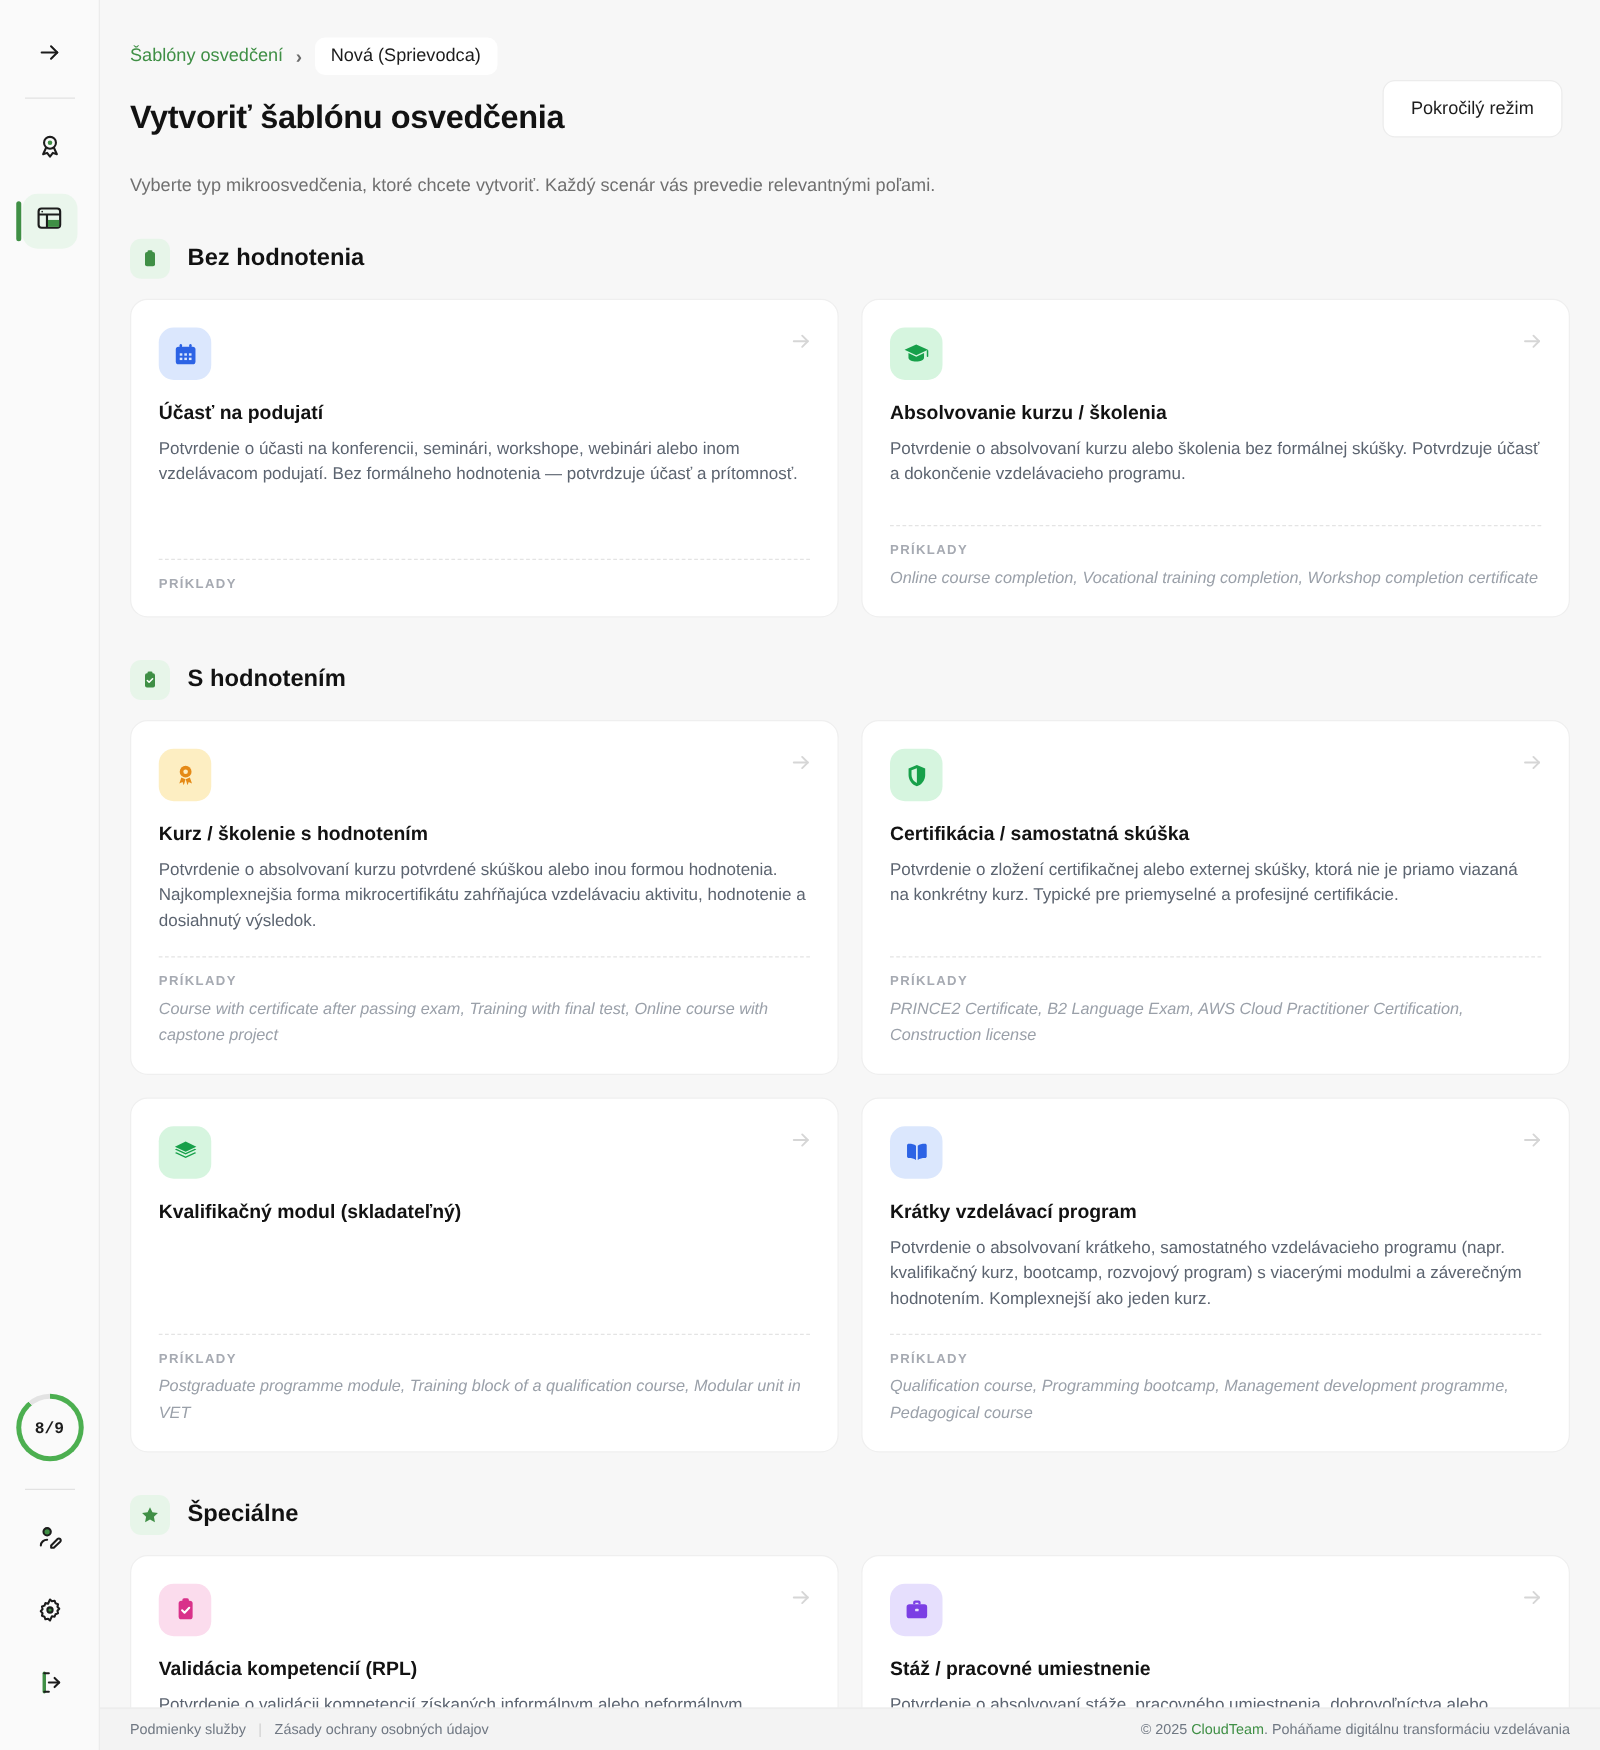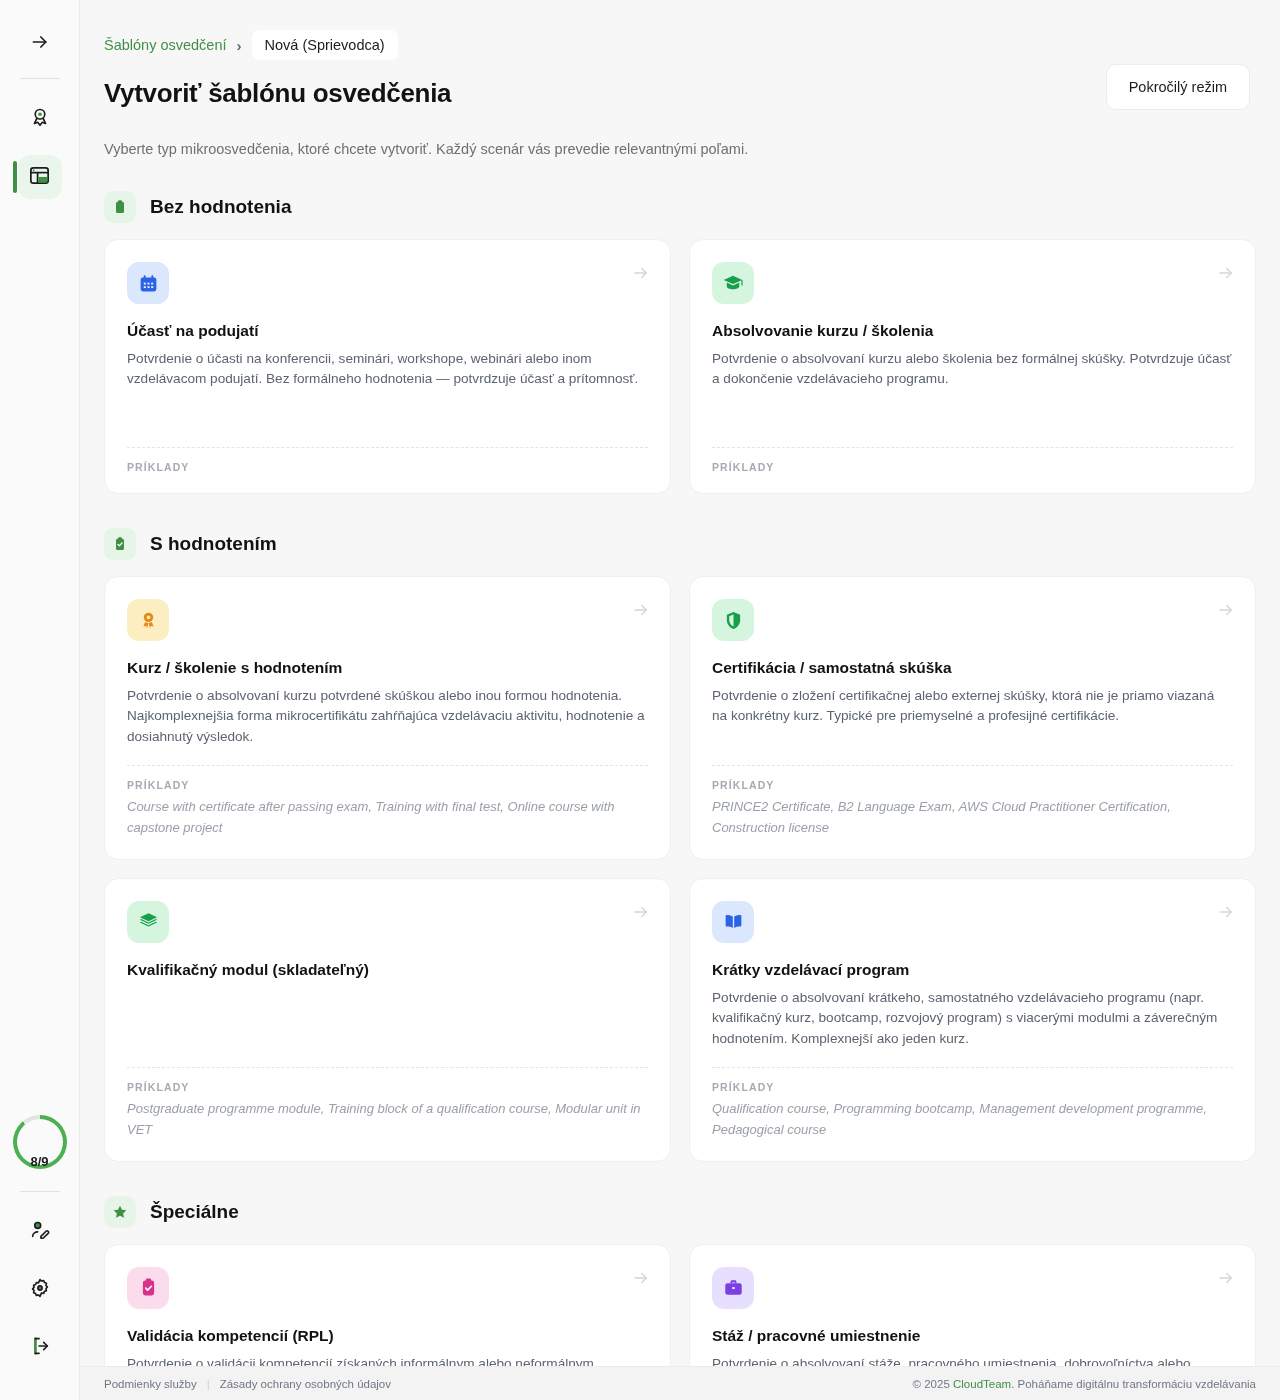--- a/index.html
+++ b/index.html
@@ -35,25 +35,26 @@
     border-radius: 12px; position: relative; color: #1c1c1c;
   }
   .rail-item.active { background: #eaf6ec; }
   .rail-item.active::before {
     content: ""; position: absolute; left: -5px; top: 6px;
     width: 4px; height: 32px; border-radius: 3px; background: #3f8f45;
   }
   .rail-spacer { flex: 1 1 auto; }
   .progress-ring {
     width: 54px; height: 54px; border-radius: 50%;
-    display: flex; align-items: flex-end; justify-content: center;
+    display: flex; align-items: center; justify-content: center;
     margin-bottom: 6px;
     background:
       conic-gradient(#4caf50 0deg 320deg, #e3e3e3 320deg 360deg);
     position: relative;
+    font-family: Liberation Mono, monospace;
   }
   .progress-ring::after {
     content: ""; position: absolute; inset: 4px;
     background: #fafafa; border-radius: 50%;
   }
   .progress-ring span {
     position: relative; z-index: 2;
     font-size: 13px; font-weight: 700; color: #1c1c1c;
   }
   .rail-bottom { display: flex; flex-direction: column; align-items: center; padding-bottom: 16px; }
@@ -292,20 +293,21 @@
           <path d="M5.2 11.4v4.1c0 1.9 3.1 3.3 6.8 3.3s6.8-1.4 6.8-3.3v-4.1L12 14.6z"></path>
           <rect x="21.2" y="8.8" width="1.3" height="6" rx="0.65"></rect>
         </svg>
       </div>
       <div class="card-body">
         <div class="card-title">Absolvovanie kurzu / školenia</div>
         <div class="card-desc">Potvrdenie o absolvovaní kurzu alebo školenia bez formálnej skúšky. Potvrdzuje účasť a dokončenie vzdelávacieho programu.</div>
       </div>
       <div class="card-sep"></div>
       <div class="ex-label">PRÍKLADY</div>
+      <div class="ex-text">Online course completion, Vocational training completion, Workshop completion certificate</div>
     </div>
   </div>
 
   <div class="section-head">
     <span class="section-icon">
       <svg width="16" height="16" viewBox="0 0 24 24" fill="#3f8f45">
         <rect x="6" y="4" width="12" height="17" rx="2.4"></rect>
         <rect x="9" y="1.8" width="6" height="4" rx="1.6"></rect>
         <path d="M8.8 12.6l2.1 2.1 4.2-4.2" stroke="#ffffff" stroke-width="1.9" fill="none" stroke-linecap="round" stroke-linejoin="round"></path>
       </svg>

